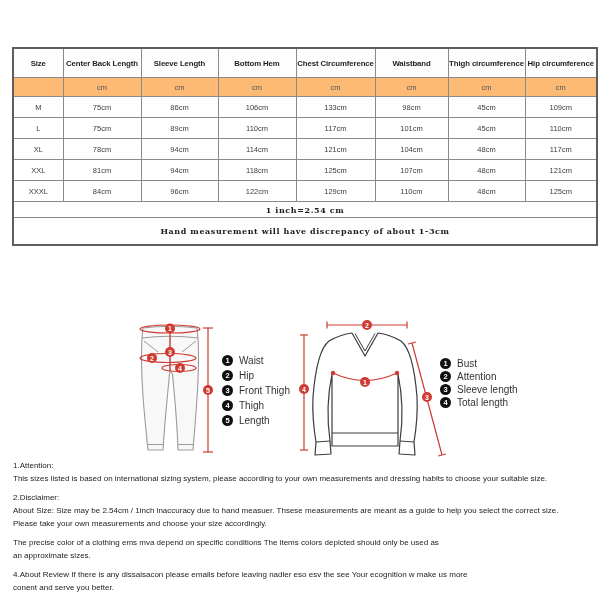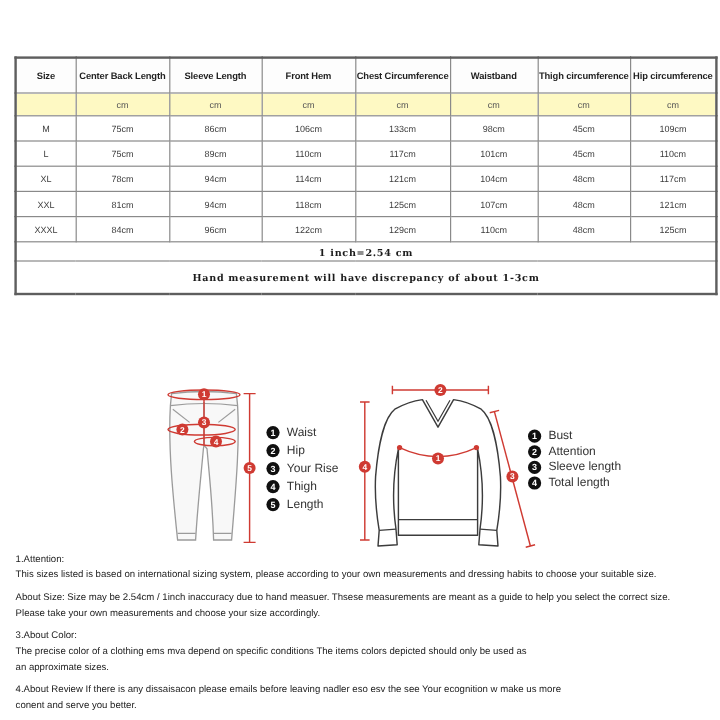--- a/index.html
+++ b/index.html
@@ -18,21 +18,21 @@
   .size-table th,.size-table td{
     border:1px solid #8a8a8a;
     text-align:center;vertical-align:middle;
     padding:0;overflow:hidden;white-space:nowrap;
   }
   .size-table th{
     height:28px;font-size:7.8px;font-weight:bold;color:#1f1f1f;
     background:#fdfdfd;letter-spacing:-0.1px;
   }
   .size-table tr.unit-row td{
-    height:18px;background:#fef9c3;font-size:7.5px;color:#555;
+    height:18px;background:#fdba74;font-size:7.5px;color:#555;
   }
   .size-table tr.data-row td{
     height:20px;font-size:7.5px;color:#3c3c3c;
   }
   .size-table tr.note-row td{
     font-family:"DejaVu Serif", serif;font-weight:bold;color:#1b1b1b;
     font-size:8px;letter-spacing:0.6px;text-align:center;
   }
   .size-table tr.note-row.inch td{height:15px;}
   .size-table tr.note-row.hand td{height:26px;}
@@ -72,21 +72,21 @@
     <col style="width:79px">
       <col style="width:73px">
       <col style="width:77px">
       <col style="width:72px">
   </colgroup>
   <tbody>
   <tr>
     <th>Size</th>
     <th>Center Back Length</th>
     <th>Sleeve Length</th>
-    <th>Front Hem</th>
+    <th>Bottom Hem</th>
     <th>Chest Circumference</th>
     <th>Waistband</th>
     <th>Thigh circumference</th>
     <th>Hip circumference</th>
   </tr>
   <tr class="unit-row">
     <td></td>
     <td>cm</td>
     <td>cm</td>
     <td>cm</td>
@@ -199,21 +199,21 @@
   <div class="legend-item">
     <span class="legend-num">1</span>
     <span class="legend-label">Waist</span>
   </div>
   <div class="legend-item">
     <span class="legend-num">2</span>
     <span class="legend-label">Hip</span>
   </div>
   <div class="legend-item">
     <span class="legend-num">3</span>
-    <span class="legend-label">Your Rise</span>
+    <span class="legend-label">Front Thigh</span>
   </div>
   <div class="legend-item">
     <span class="legend-num">4</span>
     <span class="legend-label">Thigh</span>
   </div>
   <div class="legend-item">
     <span class="legend-num">5</span>
     <span class="legend-label">Length</span>
   </div>
 </div>
@@ -288,25 +288,25 @@
     <span class="legend-label">Total length</span>
   </div>
 </div>
 
 <div class="notes">
   <div class="note-block">
     <div class="note-line">1.Attention:</div>
     <div class="note-line">This sizes listed is based on international sizing system, please according to your own measurements and dressing habits to choose your suitable size.</div>
   </div>
   <div class="note-block">
+    <div class="note-line">2.Disclaimer:</div>
     <div class="note-line">About Size: Size may be 2.54cm / 1inch inaccuracy due to hand measuer. Thsese measurements are meant as a guide to help you select the correct size.</div>
     <div class="note-line">Please take your own measurements and choose your size accordingly.</div>
   </div>
   <div class="note-block">
-    <div class="note-line">3.About Color:</div>
     <div class="note-line">The precise color of a clothing ems mva depend on specific conditions The items colors depicted should only be used as</div>
     <div class="note-line">an approximate sizes.</div>
   </div>
   <div class="note-block">
     <div class="note-line">4.About Review If there is any dissaisacon please emails before leaving nadler eso esv the see Your ecognition w make us more</div>
     <div class="note-line">conent and serve you better.</div>
   </div>
 </div>
 
 </body></html>

